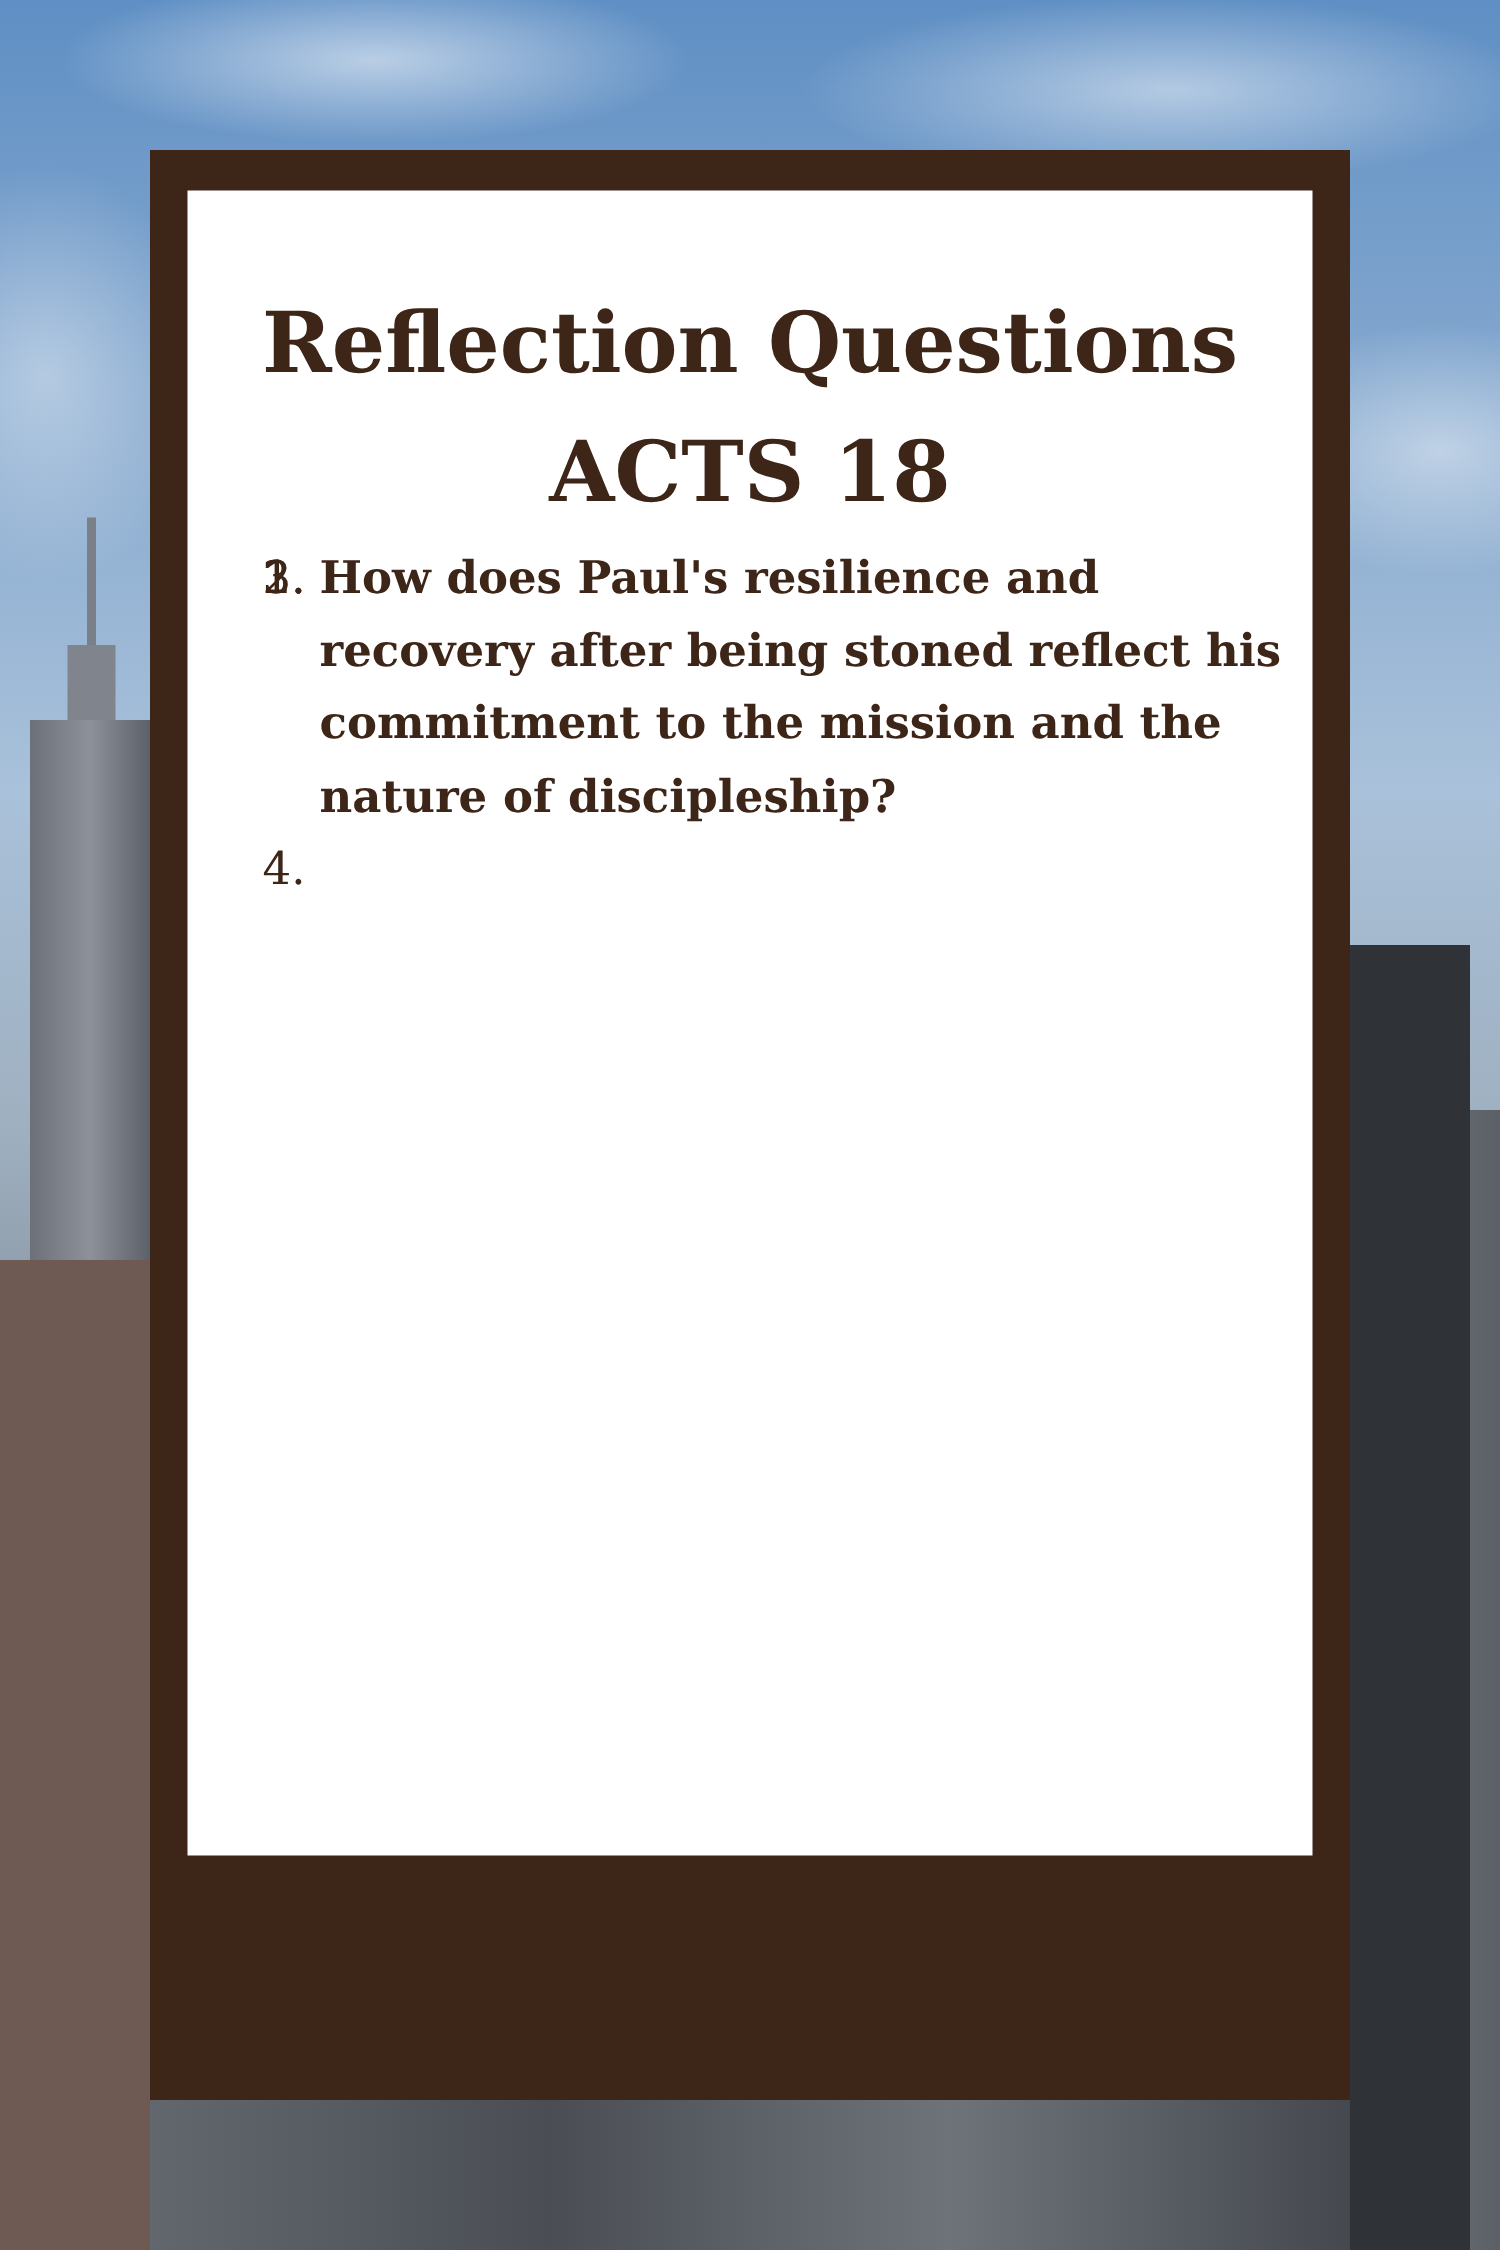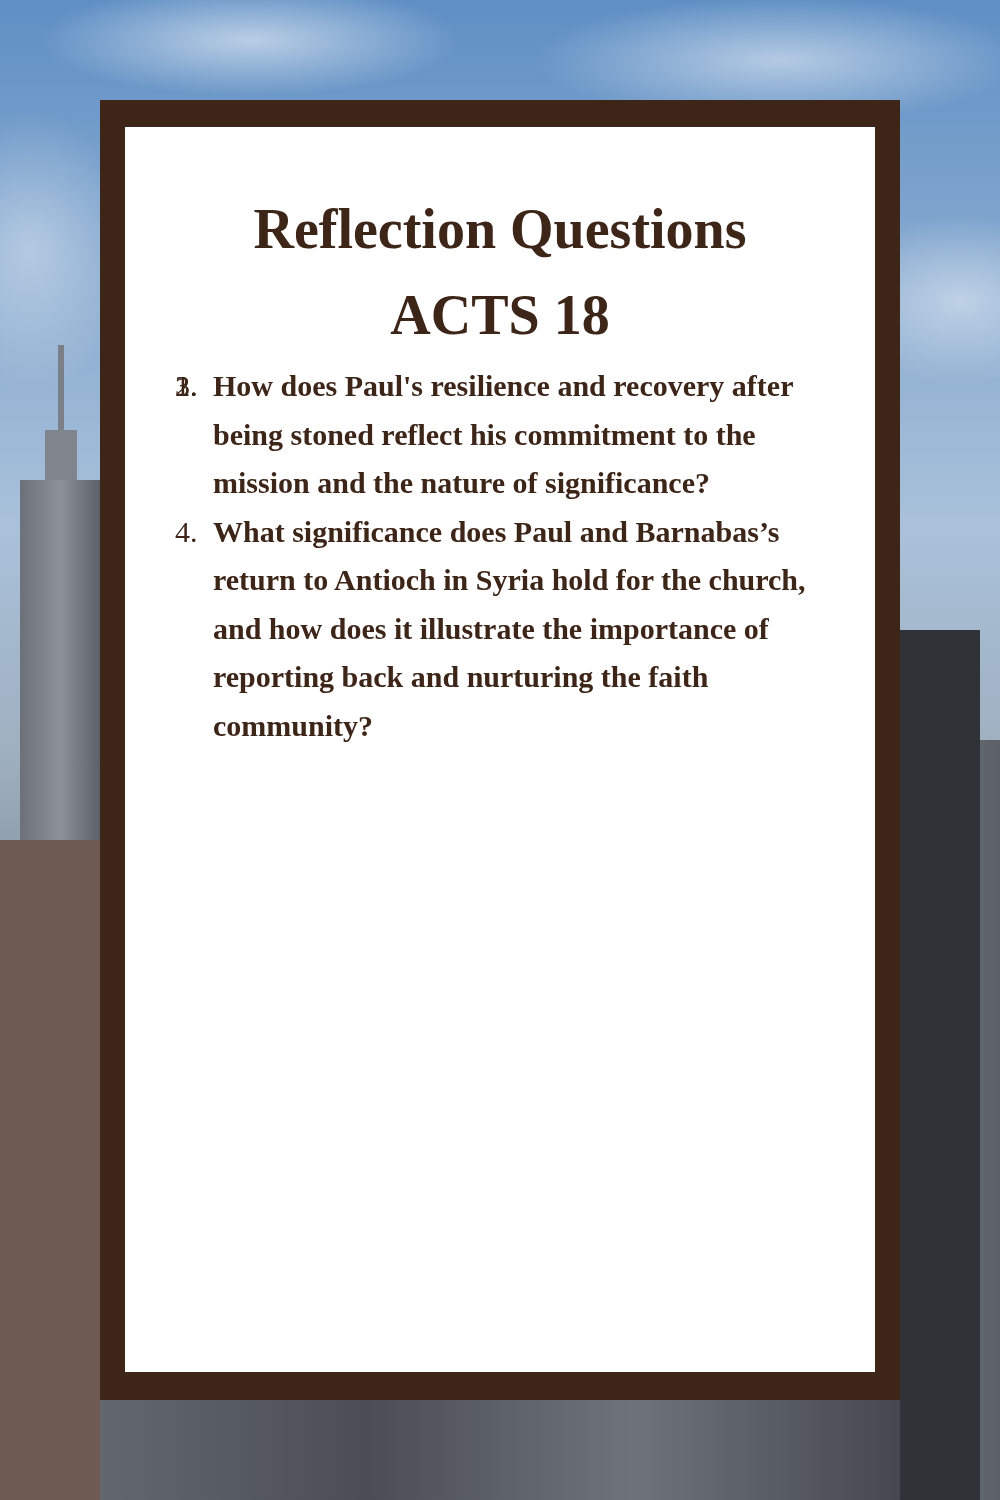--- a/index.html
+++ b/index.html
@@ -16,21 +16,21 @@
   .bldg { position:absolute; background:#5a5f66; }
   .bldg.b1 { left:20px; top:480px; width:80px; height:1020px; background:linear-gradient(90deg,#6b7079,#8d929a,#5c6068); }
   .bldg.spire { left:58px; top:345px; width:6px; height:140px; background:#7b8088; }
   .bldg.top1 { left:45px; top:430px; width:32px; height:60px; background:#80858d; }
   .bldg.b2 { left:0; top:840px; width:100px; height:660px; background:#6e5a52; }
   .bldg.b3 { left:900px; top:630px; width:80px; height:870px; background:#2f3237; }
   .bldg.b4 { left:900px; top:740px; width:100px; height:760px; background:linear-gradient(90deg,#7a7f86,#5b6067); }
   .bldg.b5 { left:100px; top:1400px; width:800px; height:100px; background:linear-gradient(90deg,#62676e,#4a4e54,#6e737a,#45494f); }
   .frame { position:absolute; left:100px; top:100px; width:800px; height:1300px;
     background:#3d2518; }
-  .card { position:absolute; left:125px; top:127px; width:750px; height:1245px; background:#ffffff;font-family:Liberation Serif, serif; }
+  .card { position:absolute; left:125px; top:127px; width:750px; height:1110px; background:#ffffff; }
   .title { position:absolute; left:0; width:100%; text-align:center; color:#3d2518;
     font-weight:bold; font-size:56px; line-height:66px; }
   .t1 { top:69px; }
   .t2 { top:155px; }
   ol.q { position:absolute; left:50px; top:235px; width:680px; margin:0; padding:0; list-style:none; }
   ol.q li { position:relative; padding-left:38px; color:#3d2518; font-weight:bold;
     font-size:30px; line-height:48.5px; }
   ol.q li .num { position:absolute; left:0; top:0; font-weight:normal; }
 </style>
 </head>
@@ -47,16 +47,16 @@
 <div class="bldg b5"></div>
 
 <div class="frame">
 </div>
 <div class="card">
   <div class="title t1">Reflection Questions</div>
   <div class="title t2">ACTS 18</div>
   <ol class="q">
     <li><span class="num">1.</span></li>
     <li><span class="num">2.</span></li>
-    <li><span class="num">3.</span><span>How does Paul's resilience and recovery after being stoned reflect his commitment to the mission and the nature of significance?</span></li>
-    <li><span class="num">4.</span><span>What significance does Paul and Barnabas’s return to Antioch in Syria hold for the church, and how does it illustrate the importance of reporting back and nurturing the faith community?</span></li>
+    <li><span class="num">3.</span><span>How does Paul's resilience and recovery after being stoned reflect his commitment to the mission and the nature of discipleship?</span></li>
+    <li><span class="num">4.</span></li>
   </ol>
 </div>
 
 </body></html>

